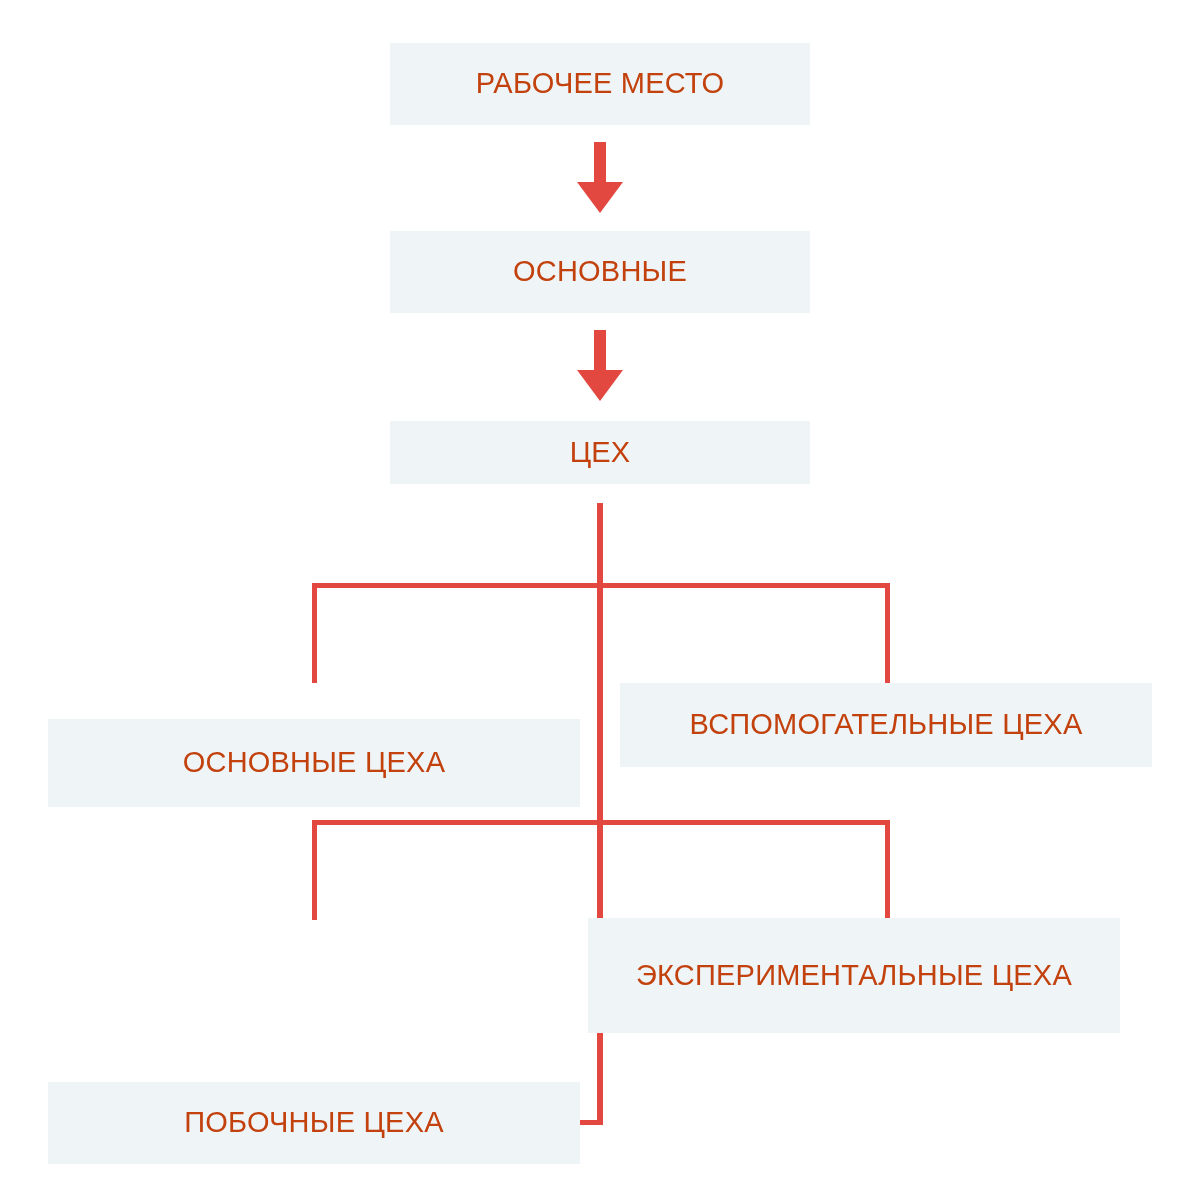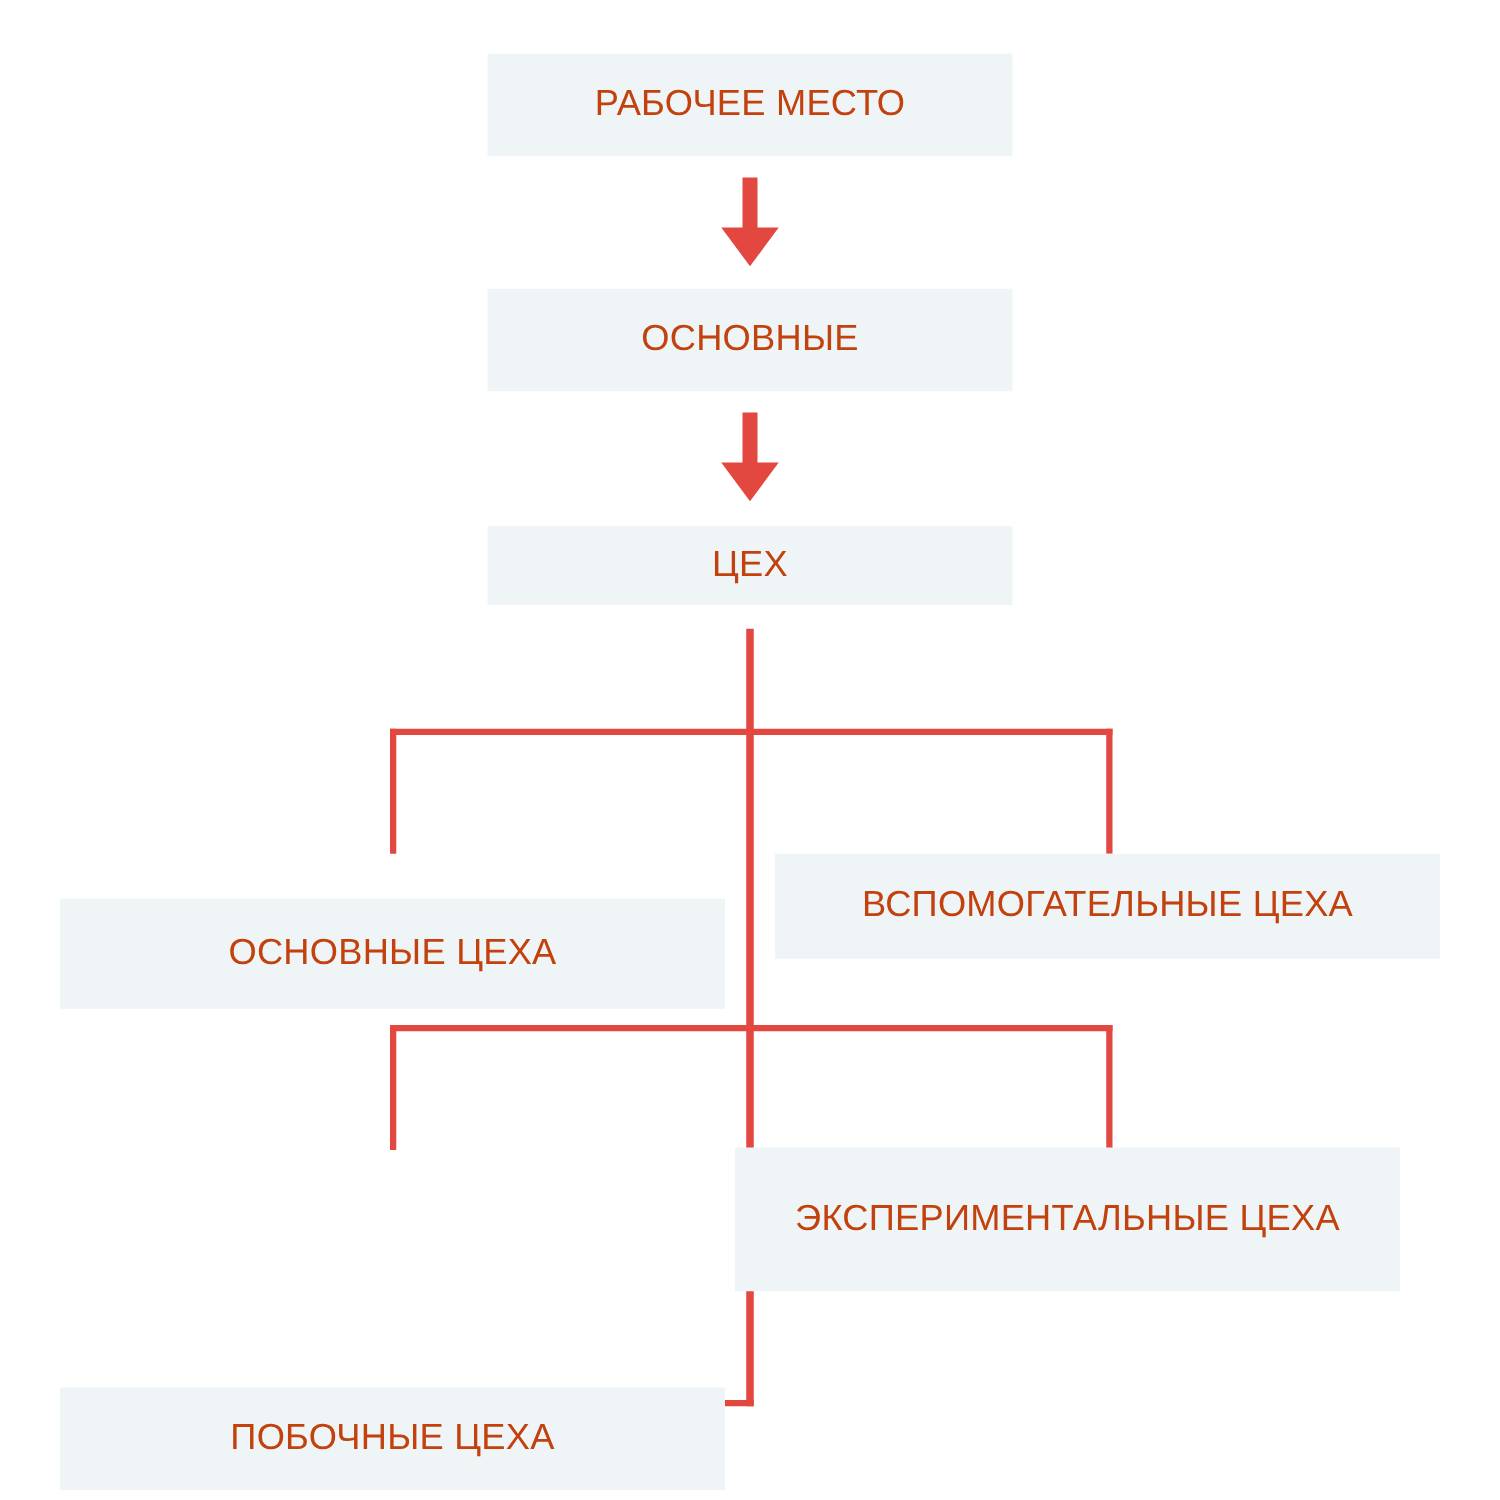--- a/index.html
+++ b/index.html
@@ -44,21 +44,21 @@
 
   
   .node.n-main      { left: 48px;  top: 683px; width: 532px; height: 88px; margin-top: 36px; }
   .node.n-aux       { left: 620px; top: 683px; width: 532px; height: 84px; }
 
   
   .node.n-service   { left: 48px;  top: 918px;  width: 532px; height: 88px; }
   .node.n-exp       { left: 588px; top: 918px;  width: 532px; height: 115px; }
 
   
-  .node.n-side      { left: 48px;  top: 1082px; width: 532px; height: 82px; margin-top: 28px; }
+  .node.n-side      { left: 48px;  top: 1082px; width: 532px; height: 82px; }
 
   
   .conn {
     position: absolute;
     background: #e2483f;
     z-index: 2;
   }
   
   .conn.arrow1-shaft { left: 594px; top: 142px; width: 12px; height: 42px; }
   .conn.arrow2-shaft { left: 594px; top: 330px; width: 12px; height: 42px; }

